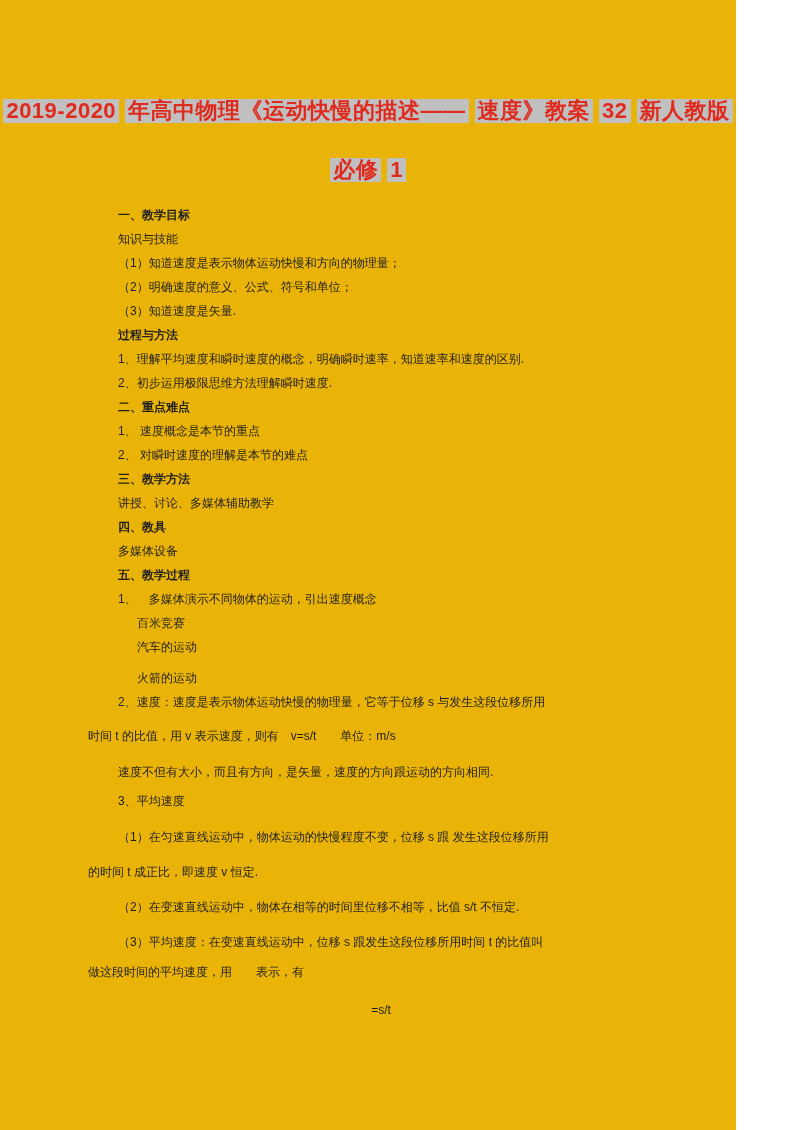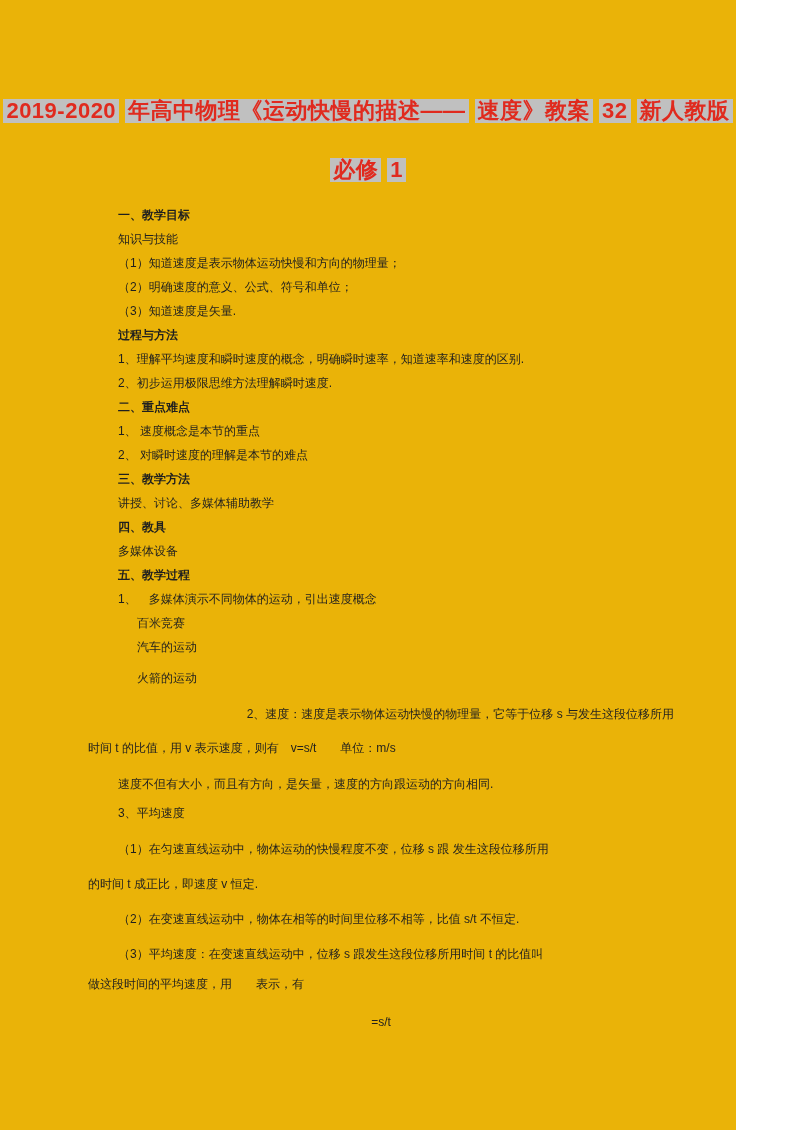--- a/index.html
+++ b/index.html
@@ -75,21 +75,21 @@
       <div class="line i1">2、 对瞬时速度的理解是本节的难点</div>
       <div class="line i1 b">三、教学方法</div>
       <div class="line i1">讲授、讨论、多媒体辅助教学</div>
       <div class="line i1 b">四、教具</div>
       <div class="line i1">多媒体设备</div>
       <div class="line i1 b">五、教学过程</div>
       <div class="line i1">1、　多媒体演示不同物体的运动，引出速度概念</div>
       <div class="line i2">百米竞赛</div>
       <div class="line i2">汽车的运动</div>
       <div class="line i2" style="margin-top: 15px;">火箭的运动</div>
-      <div class="line i1" style="margin-top: 20px; text-align: right;">2、速度：速度是表示物体运动快慢的物理量，它等于位移 s 与发生这段位移所用</div>
+      <div class="line i1" style="margin-top: 8px;">2、速度：速度是表示物体运动快慢的物理量，它等于位移 s 与发生这段位移所用</div>
       <div class="line" style="margin-top: 18px;">时间 t 的比值，用 v 表示速度，则有　v=s/t　　单位：m/s</div>
       <div class="line i1" style="margin-top: 20px;">速度不但有大小，而且有方向，是矢量，速度的方向跟运动的方向相同.</div>
       <div class="line i1" style="margin-top: 13px;">3、平均速度</div>
       <div class="line i1" style="margin-top: 20px;">（1）在匀速直线运动中，物体运动的快慢程度不变，位移 s 跟 发生这段位移所用</div>
       <div class="line" style="margin-top: 19px;">的时间 t 成正比，即速度 v 恒定.</div>
       <div class="line i1" style="margin-top: 19px;">（2）在变速直线运动中，物体在相等的时间里位移不相等，比值 s/t 不恒定.</div>
       <div class="line i1" style="margin-top: 19px;">（3）平均速度：在变速直线运动中，位移 s 跟发生这段位移所用时间 t 的比值叫</div>
       <div class="line" style="margin-top: 14px;">做这段时间的平均速度，用　　表示，有</div>
       <div class="line center" style="margin-top: 22px;">=s/t</div>
     </div>

